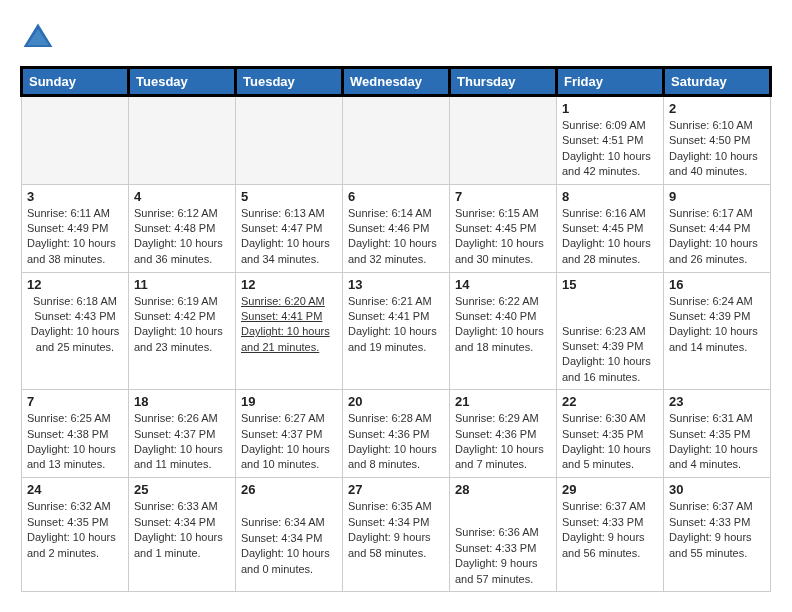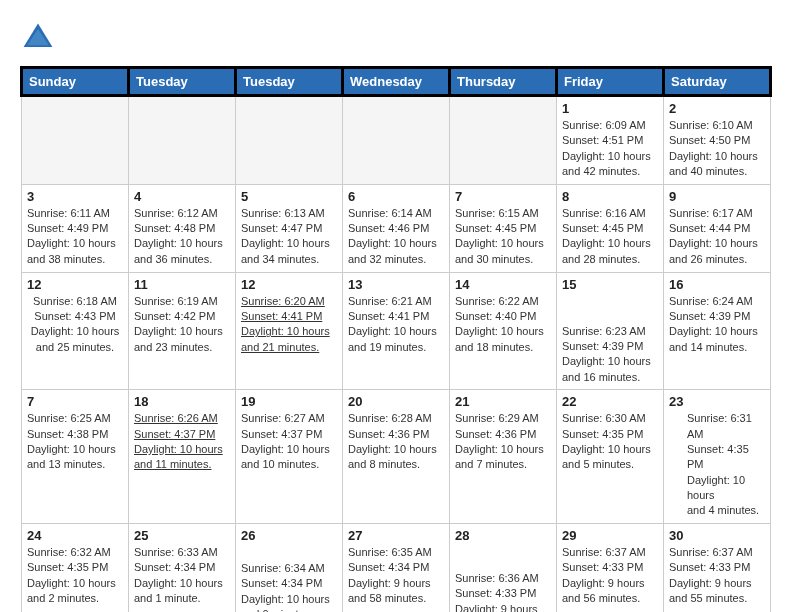--- a/index.html
+++ b/index.html
@@ -253,21 +253,21 @@
         <tr>
           <td>
             <span class="day-num">7</span>
             <div class="day-info" style="white-space: pre-line;">Sunrise: 6:25 AM
 Sunset: 4:38 PM
 Daylight: 10 hours
 and 13 minutes.</div>
           </td>
           <td>
             <span class="day-num">18</span>
-            <div class="day-info" style="white-space: pre-line; text-decoration: underline;">Sunrise: 6:26 AM
+            <div class="day-info" style="white-space: pre-line;">Sunrise: 6:26 AM
 Sunset: 4:37 PM
 Daylight: 10 hours
 and 11 minutes.</div>
           </td>
           <td>
             <span class="day-num">19</span>
             <div class="day-info" style="white-space: pre-line;">Sunrise: 6:27 AM
 Sunset: 4:37 PM
 Daylight: 10 hours
 and 10 minutes.</div>
@@ -288,21 +288,21 @@
           </td>
           <td>
             <span class="day-num">22</span>
             <div class="day-info" style="white-space: pre-line;">Sunrise: 6:30 AM
 Sunset: 4:35 PM
 Daylight: 10 hours
 and 5 minutes.</div>
           </td>
           <td>
             <span class="day-num">23</span>
-            <div class="day-info" style="white-space: pre-line; margin-left: 18px;">Sunrise: 6:31 AM
+            <div class="day-info" style="white-space: pre-line;">Sunrise: 6:31 AM
 Sunset: 4:35 PM
 Daylight: 10 hours
 and 4 minutes.</div>
           </td>
         </tr>
         <tr>
           <td>
             <span class="day-num">24</span>
             <div class="day-info" style="white-space: pre-line;">Sunrise: 6:32 AM
 Sunset: 4:35 PM

